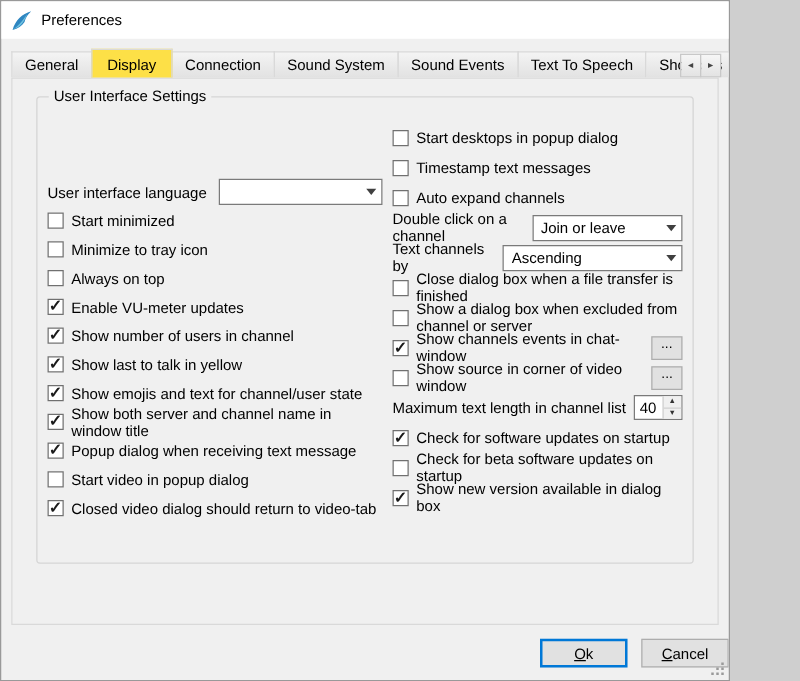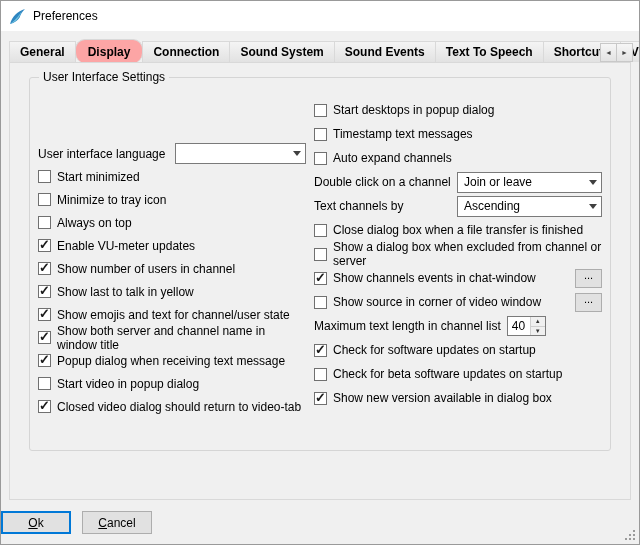--- a/index.html
+++ b/index.html
@@ -1,35 +1,35 @@
 <!DOCTYPE html>
 <html><head>
 <meta charset="utf-8">
 <style>
   * { box-sizing: border-box; margin: 0; padding: 0; }
   html,body { background:#cfcfcf; }
   body { font-family:"Liberation Sans", sans-serif; font-size:12px; color:#000; }
 
-  .window { width:640px; height:545px; background:#f0f0f0; border:1px solid #999;
+  .window { width:584px; height:545px; background:#f0f0f0; border:1px solid #999;
             position:relative; overflow:hidden; }
 
   
   .titlebar { height:30px; background:#fff; display:flex; align-items:center;
               padding-left:8px; gap:7px; }
   .titlebar .app-icon { width:17px; height:17px; flex:none; }
   .title-text { font-size:12px; }
 
   
   .tabbar { display:flex; align-items:flex-end; padding:10px 0 0 8px; height:31px;
-            position:relative; white-space:nowrap; overflow:hidden;font-weight:bold; }
+            position:relative; white-space:nowrap; overflow:hidden; }
   .tab { border:1px solid #d9d9d9; border-bottom:none; padding:3px 10px;
          background:linear-gradient(#f4f4f4,#e2e2e2); line-height:14px; cursor:default; }
   .tab + .tab { margin-left:-1px; }
-  .tab.selected { background:#fca5a5; padding:5px 12px 4px; margin-bottom:-1px;
-                  position:relative; z-index:3;border-radius:10px; }
+  .tab.selected { background:#fde047; padding:5px 12px 4px; margin-bottom:-1px;
+                  position:relative; z-index:3; }
   .tab-scroll { position:absolute; right:6px; top:12px; display:flex; z-index:4; }
   .tsbtn { width:17px; height:19px; border:1px solid #c8c8c8; background:linear-gradient(#f6f6f6,#e3e3e3);
            font-size:7px; color:#444; display:flex; align-items:center; justify-content:center; }
   .tsbtn + .tsbtn { margin-left:-1px; }
 
   
   .pane { margin:0 8px; border:1px solid #d9d9d9; height:438px; background:#f0f0f0;
           position:relative; z-index:1; }
 
   
@@ -63,21 +63,21 @@
 
   .spin { display:flex; margin-left:6px; border:1px solid #7a7a7a; background:#fff; height:20px; }
   .spin .spin-value { width:22px; padding:2px 0 0 4px; }
   .spin .spin-arrows { width:15px; border-left:1px solid #cfcfcf; display:flex;
                        flex-direction:column; background:#f0f0f0; }
   .spin .spin-arrows span { flex:1; font-size:6px; line-height:8px; text-align:center; color:#333; }
   .spin .spin-arrows span + span { border-top:1px solid #cfcfcf; }
 
   
   .btnrow { position:absolute; left:0; right:0; bottom:10px; display:flex;
-            justify-content:flex-start; gap:11px; }
+            justify-content:flex-end; gap:11px; }
   .btn { min-width:70px; height:23px; background:#e1e1e1; border:1px solid #adadad;
          font-family:"Liberation Sans", sans-serif; font-size:12px; }
   .btn span { display:block; }
   .btn span::first-letter { text-decoration:underline; }
   .btn.default { border:2px solid #0078d7; }
 
   .resize-grip { position:absolute; right:3px; bottom:3px; width:12px; height:12px; }
 </style>
 </head>
 <body>

